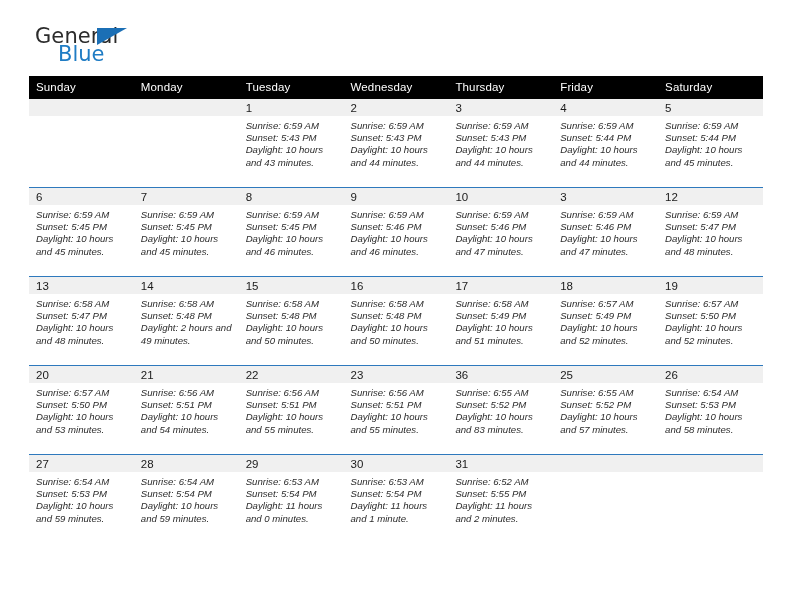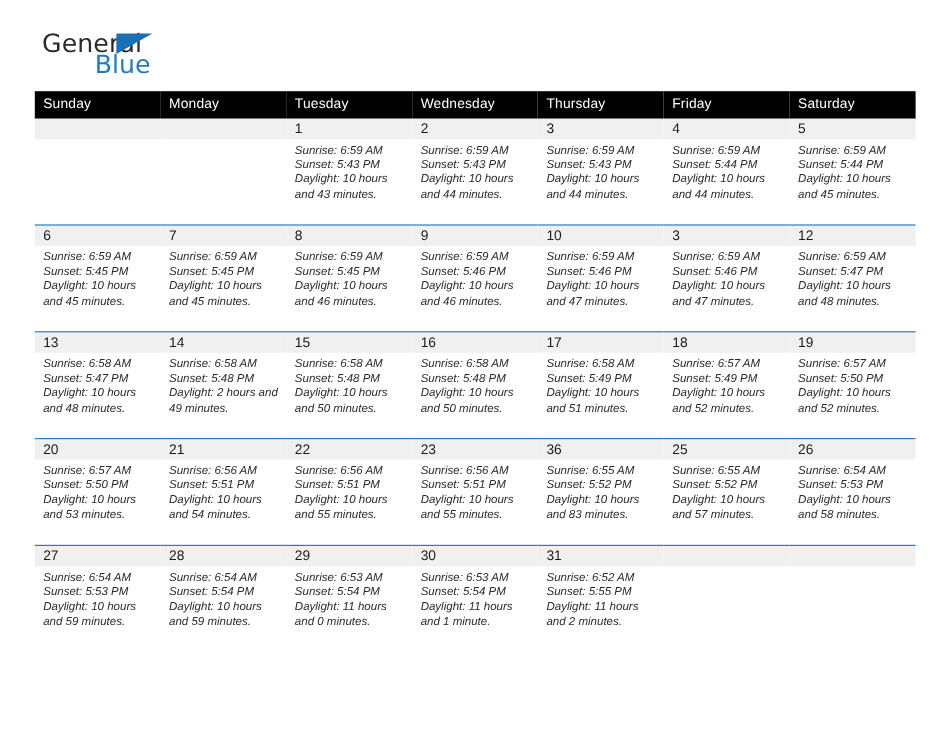--- a/index.html
+++ b/index.html
@@ -43,21 +43,21 @@
     left: 6px;
     top: 0px;
     font-size: 21px;
     letter-spacing: .1px;
     color: #2b2b2b;
     font-family: "DejaVu Sans", sans-serif;
     font-weight: 400;
   }
   .logo-blue {
     position: absolute;
-    left: 50px;
+    left: 29px;
     top: 18px;
     font-size: 21px;
     color: #1f7cc4;
     font-family: "DejaVu Sans", sans-serif;
     font-weight: 400;
   }
   .logo-tri {
     position: absolute;
     left: 68px;
     top: 2px;

